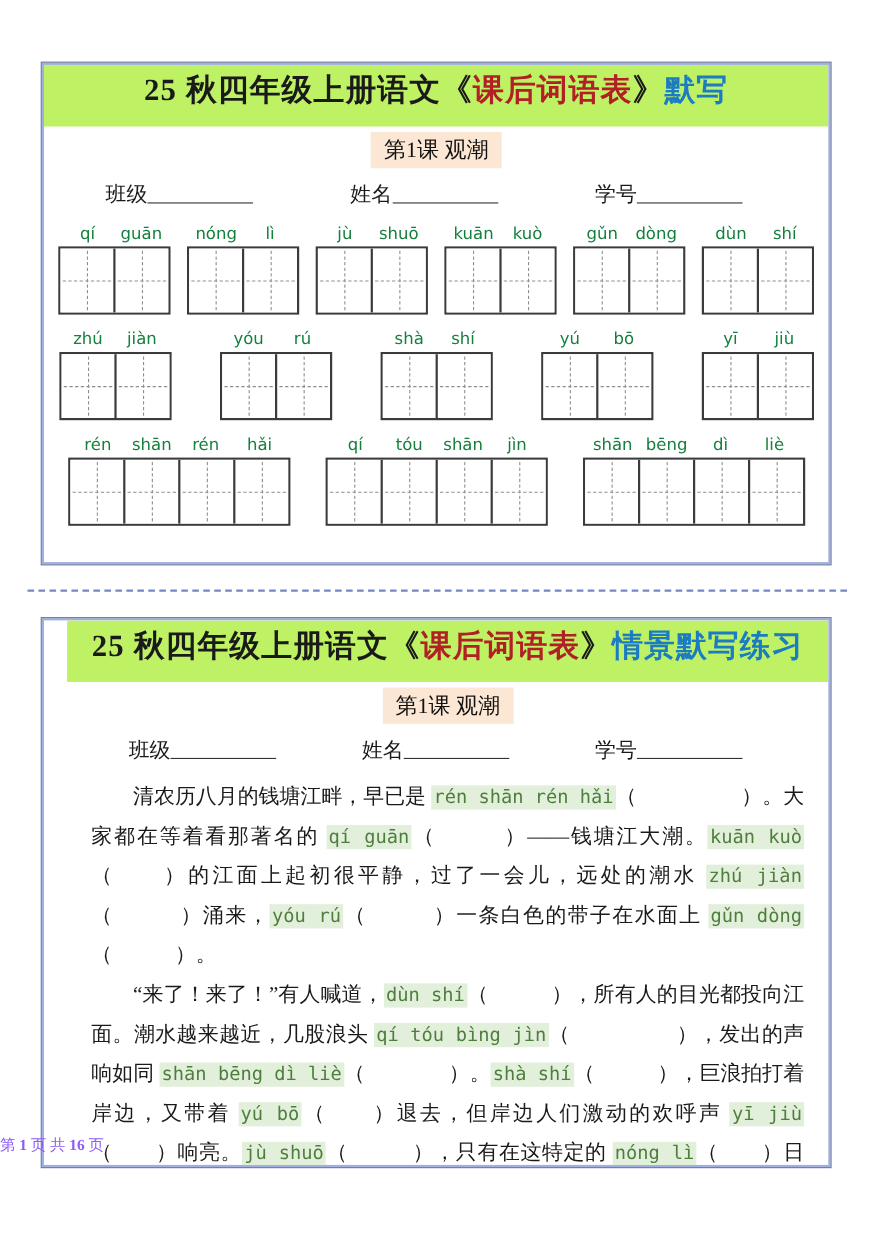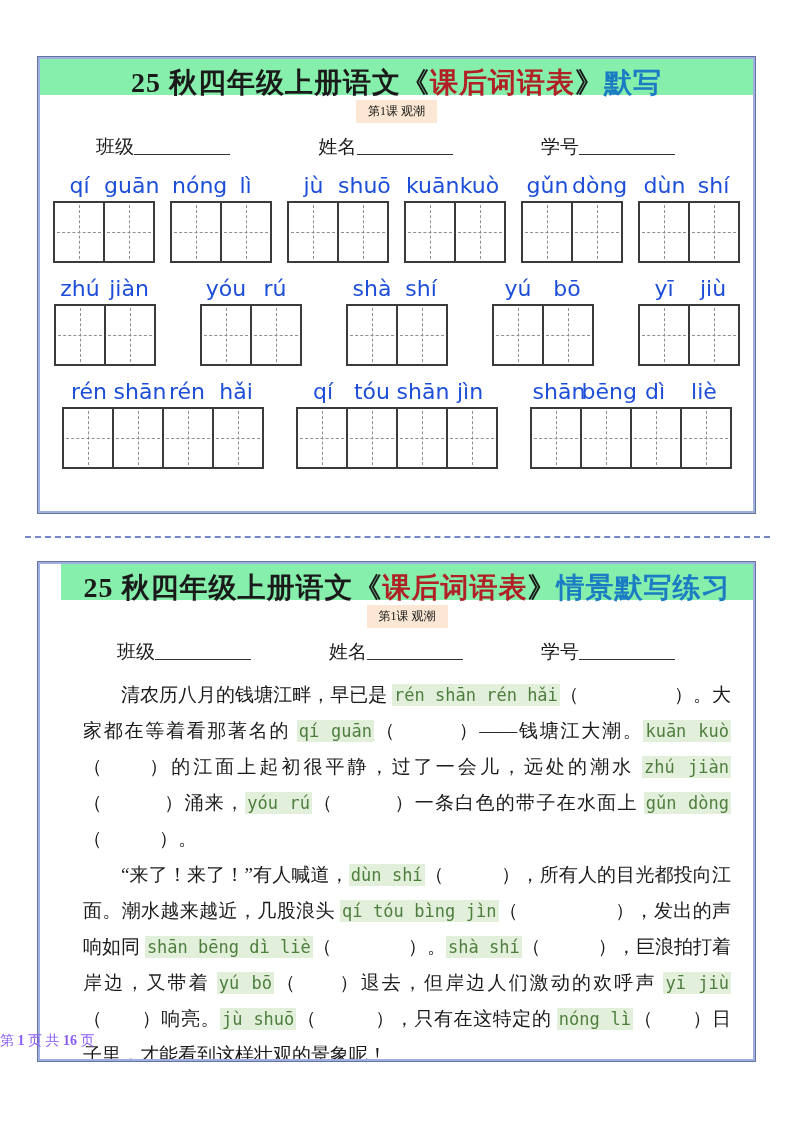--- a/index.html
+++ b/index.html
@@ -3,37 +3,37 @@
 <meta charset="utf-8">
 <style>
   html,body{margin:0;padding:0;background:#fff;}
   .page{position:relative;width:793px;height:1122px;background:#ffffff;margin:0 auto;overflow:hidden;
         font-family:"Liberation Serif","DejaVu Serif",serif;color:#1a1a1a;}
   
   .sheet{position:absolute;left:38px;width:717px;background:#fff;
          border:2px solid #9fafdf;outline:1px solid #66749e;box-sizing:border-box;overflow:hidden;}
   .sheet1{top:57px;height:456px;}
   .sheet2{top:562px;height:499px;padding-left:21px;}
-  .band{background:#86efac;height:36px;line-height:48px;text-align:center;
+  .band{background:#bef264;height:56px;line-height:48px;text-align:center;
         font-size:28px;font-weight:700;letter-spacing:1px;white-space:nowrap;}
   .band .red{color:#b02025;}
   .band .blue{color:#1b7cc4;}
   .lesson-wrap{text-align:center;margin-top:5px;}
-  .lesson{display:inline-block;background:#fbe7d3;color:#111;font-size:12px;padding:3px 12px;}
+  .lesson{display:inline-block;background:#fbe7d3;color:#111;font-size:20px;padding:3px 12px;}
   .fields{display:flex;justify-content:space-between;margin:11px 78px 0 56px;font-size:19px;}
   .field{white-space:nowrap;}
   .blank-line{display:inline-block;width:96px;border-bottom:1.5px solid #333;height:17px;vertical-align:-2px;}
   
   .word-row{display:flex;justify-content:center;margin-top:13px;}
   .word-row.r1{gap:15px;}
   .word-row.r2{gap:44px;}
   .word-row.r3{gap:32px;}
   .word{display:flex;flex-direction:column;align-items:center;}
   .py{display:flex;justify-content:center;margin-bottom:3px;
-      font-family:"DejaVu Sans","Liberation Sans",sans-serif;font-size:22px;color:#1d4ed8;}
+      font-family:"DejaVu Sans","Liberation Sans",sans-serif;font-size:15px;color:#15803d;}
   .py span{display:inline-block;width:49px;text-align:center;white-space:nowrap;}
   .grid{display:flex;border:2px solid #3b3b3b;}
   .cell{position:relative;width:48px;height:58px;background:#fff;}
   .cell + .cell{border-left:2px solid #3b3b3b;}
   .cell::before{content:'';position:absolute;left:50%;top:2px;bottom:2px;border-left:1.5px dashed #8f8f8f;}
   .cell::after{content:'';position:absolute;top:50%;left:2px;right:2px;border-top:1.5px dashed #8f8f8f;}
   
   .separator{position:absolute;top:536px;left:25px;width:745px;border-top:2.5px dashed #7487c7;}
   
   .passage{margin:12px 22px 0 22px;font-size:19px;line-height:36px;text-align:justify;}

